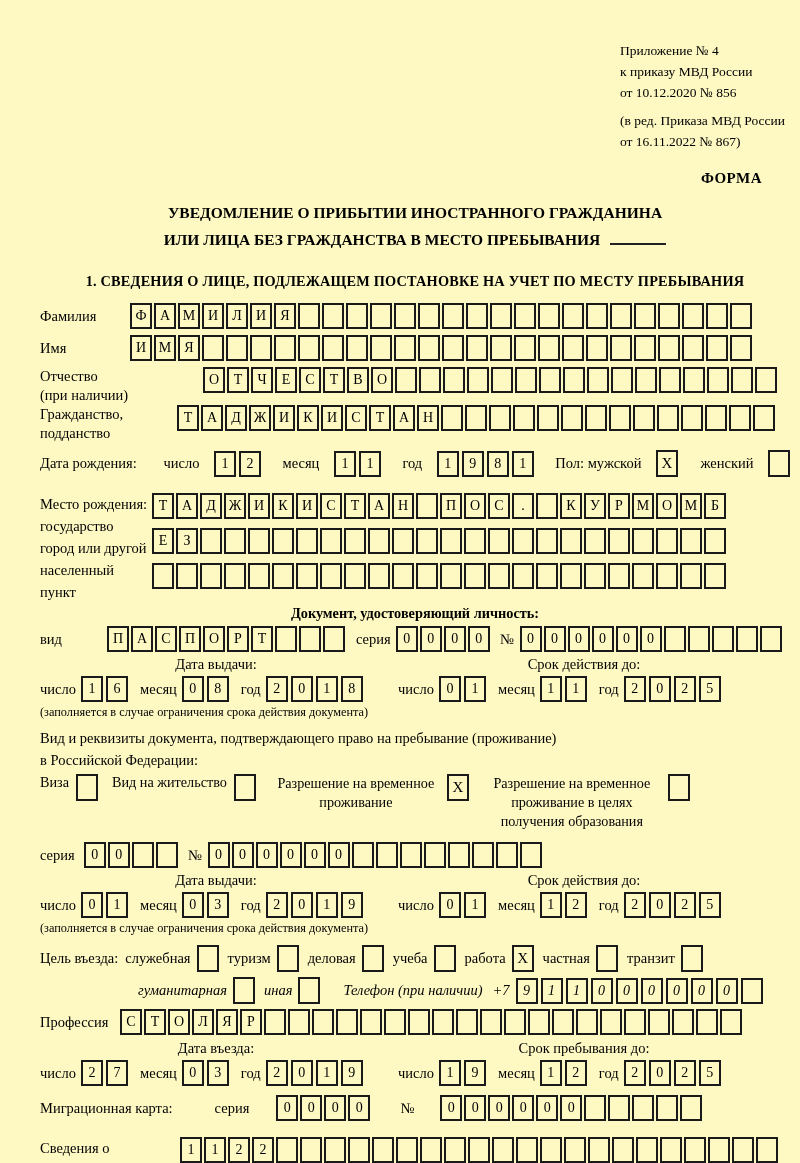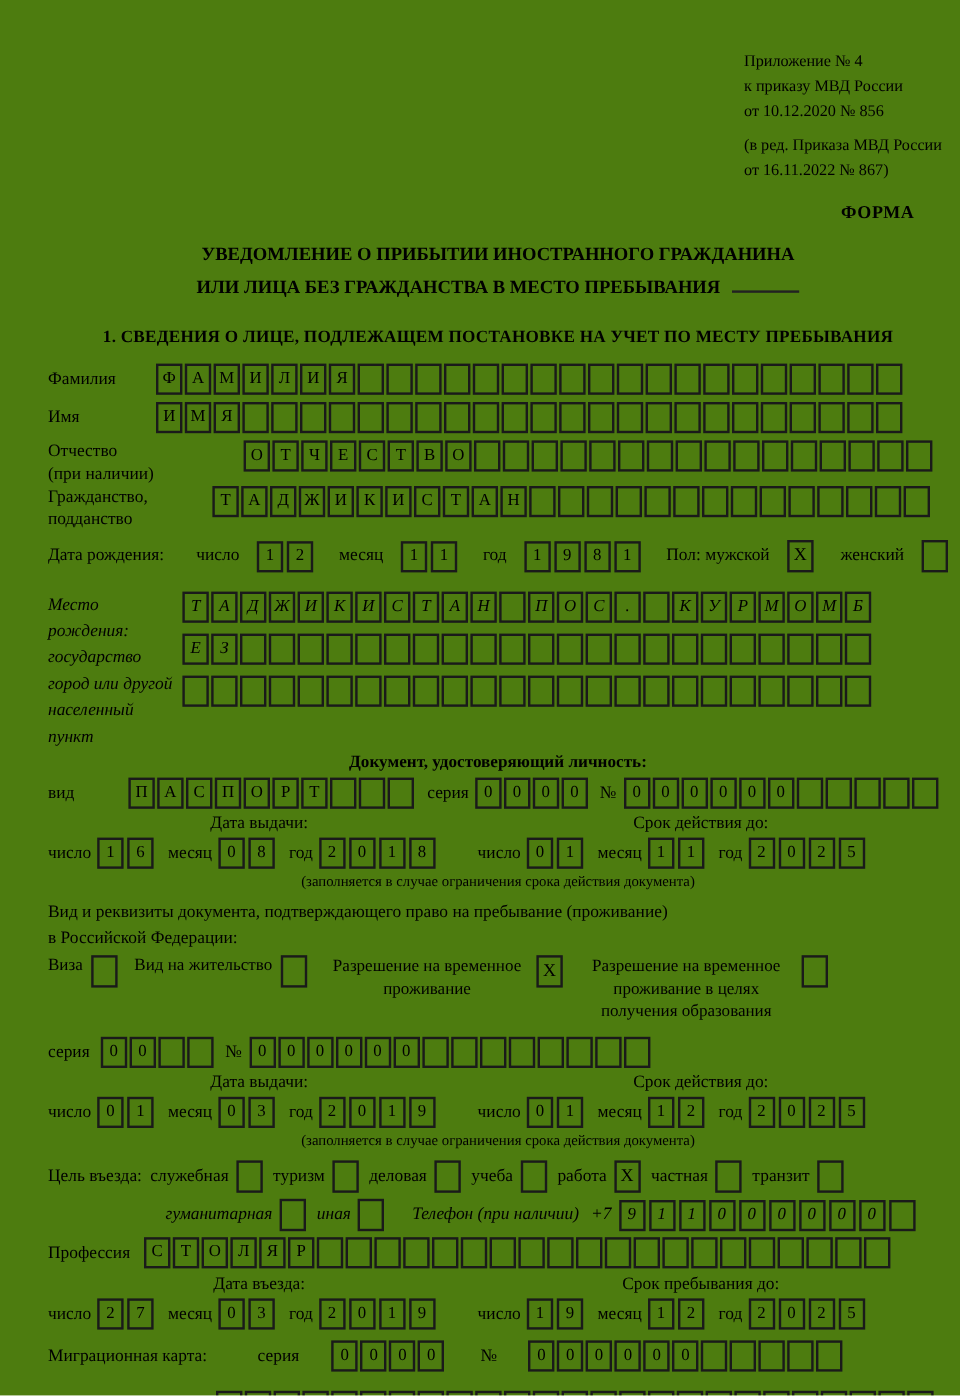--- a/index.html
+++ b/index.html
@@ -1,17 +1,17 @@
 <!DOCTYPE html>
 <html lang="ru"><head>
 <meta charset="utf-8">
 <style>
   html,body{margin:0;padding:0;background:#fff;}
   body{width:800px;height:1163px;font-family:"Liberation Serif","DejaVu Serif",serif;color:#000;}
-  .page{box-sizing:border-box;width:800px;height:1163px;padding:40px 10px 0 40px;overflow:hidden;background:#4d7c0f;}
+  .page{box-sizing:border-box;width:800px;height:1163px;padding:40px 10px 0 40px;overflow:hidden;background:#fef9c3;}
 
   .appendix{margin-left:580px;font-size:13.5px;line-height:21px;}
   .appendix .ed{margin-top:7px;}
   .forma{font-weight:bold;font-size:15px;text-align:right;padding-right:28px;margin-top:18px;letter-spacing:.5px;}
 
   .title{text-align:center;font-weight:bold;font-size:15.5px;margin-top:12px;line-height:27px;}
   .blank-line{display:inline-block;width:56px;border-bottom:2px solid #222;margin-left:10px;height:14px;}
 
   .sec1{font-weight:bold;font-size:14.3px;margin-top:20px;margin-bottom:13px;text-align:center;letter-spacing:.2px;}
 
@@ -31,40 +31,40 @@
   .dlbl{font-size:14.5px;margin:0 5px 0 9px;flex-shrink:0;}
   .dlbl.first{margin-left:0;}
 
   .dochead{font-weight:bold;font-size:14.3px;text-align:center;margin:2px 0 4px;}
 
   .datecols{display:flex;margin-top:2px;}
   .dc{width:352px;}
   .dc.right{width:372px;margin-left:6px;}
   .dchead{text-align:center;font-size:14.5px;margin-bottom:3px;}
   .dcline{display:flex;align-items:center;}
-  .note{font-size:12.3px;text-align:center;margin:3px 0 7px;}
+  .note{font-size:12.3px;text-align:left;margin:3px 0 7px;}
   .note.mb{margin-bottom:9px;}
 
   .intro{font-size:14.5px;line-height:22px;margin-bottom:3px;}
 
   .permits{display:flex;align-items:flex-start;margin:3px 0 11px;font-size:14.2px;}
   .permits .cbox{margin-left:7px;margin-top:0;}
   .pl{flex-shrink:0;}
   .plc{text-align:center;line-height:19px;flex-shrink:0;}
   .pw160{width:168px;margin-left:16px;} .pw178{width:178px;margin-left:14px;}
   .ml14{margin-left:14px;}
 
   .optrow{display:flex;align-items:center;margin-bottom:5px;font-size:14.5px;}
   .optrow .cbox{margin:0 9px 0 6px;}
   .indent{margin-left:98px;font-style:italic;}
 
   .phone-label{margin-left:14px;margin-right:10px;}
   .plus{margin-right:6px;font-size:14.5px;}
 
-  .reps{display:flex;align-items:flex-start;margin-top:16px;font-style:italic;}
+  .reps{display:flex;align-items:flex-start;margin-top:16px;}
   .reps-right{flex:1;}
   .reps .cellrow{margin-bottom:9px;}
 
   .mig-serlbl{margin-left:22px;margin-right:7px;}
   .numsign{margin:0 6px 0 8px;font-size:14.5px;flex-shrink:0;}
 </style>
 </head>
 <body>
 
 <div class="page">

